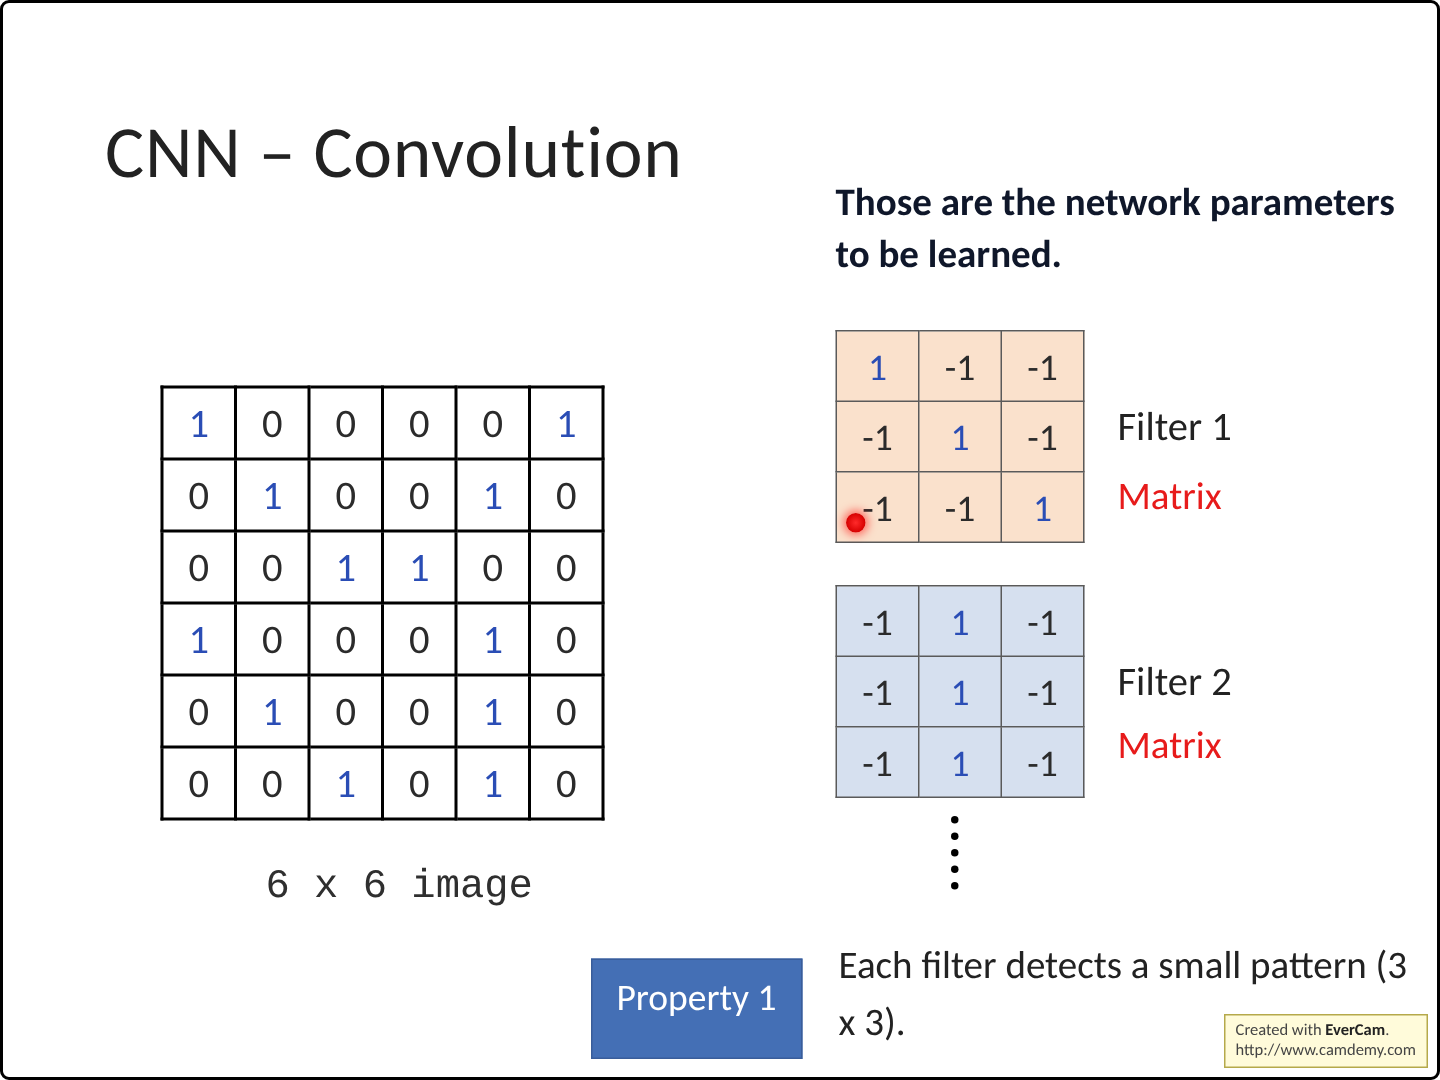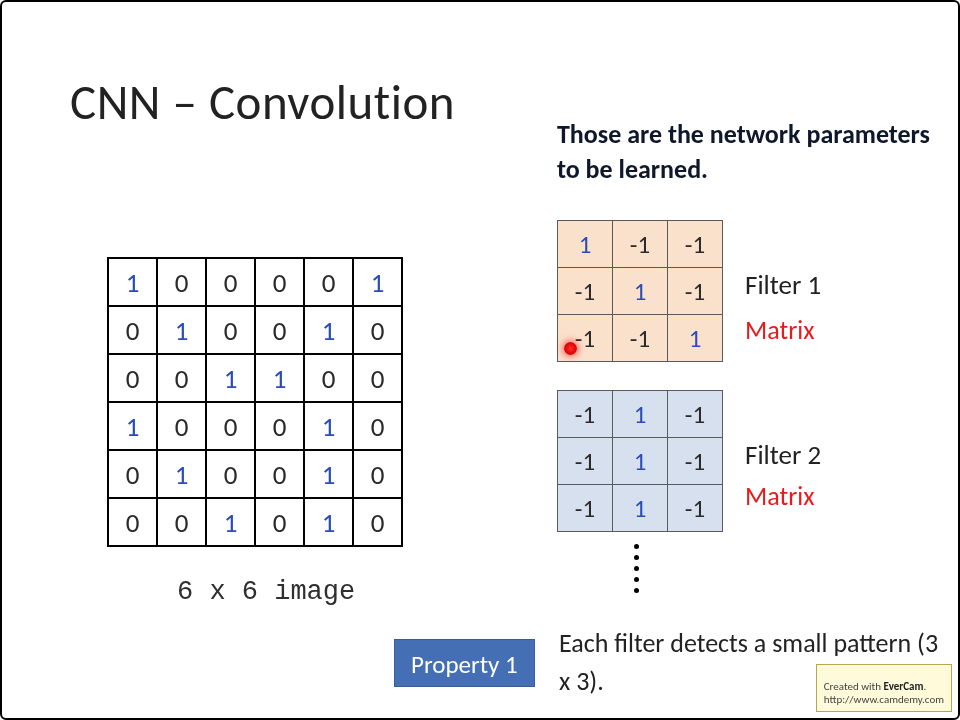--- a/index.html
+++ b/index.html
@@ -107,21 +107,21 @@
     border-radius: 50%;
   }
   
   .prop-box {
     position: absolute;
     top: 637px;
     left: 392px;
     background: #446fb5;
     color: #fff;
     font-size: 25px;
-    padding: 9px 16px 6px;
+    padding: 9px 16px 25px;
     border: 1.5px solid #395d9a;
   }
   .prop-text {
     position: absolute;
     top: 623px;
     left: 557px;
     font-size: 26px;
     color: #222;
     line-height: 1.45;
     width: 380px;
@@ -139,21 +139,21 @@
   }
   
   .wm {
     position: absolute;
     right: 6px;
     bottom: 6px;
     background: #fffbda;
     border: 1px solid #b5a94b;
     font-size: 11px;
     color: #444;
-    padding: 15px 7px 4px;
+    padding: 3px 7px 4px;
     line-height: 1.25;
   }
   .wm b { font-weight: 700; color: #222; }
 </style>
 </head>
 <body>
 
 <div class="title">CNN – Convolution</div>
 
 <div class="red-note">Those are the network parameters to be learned.</div>

